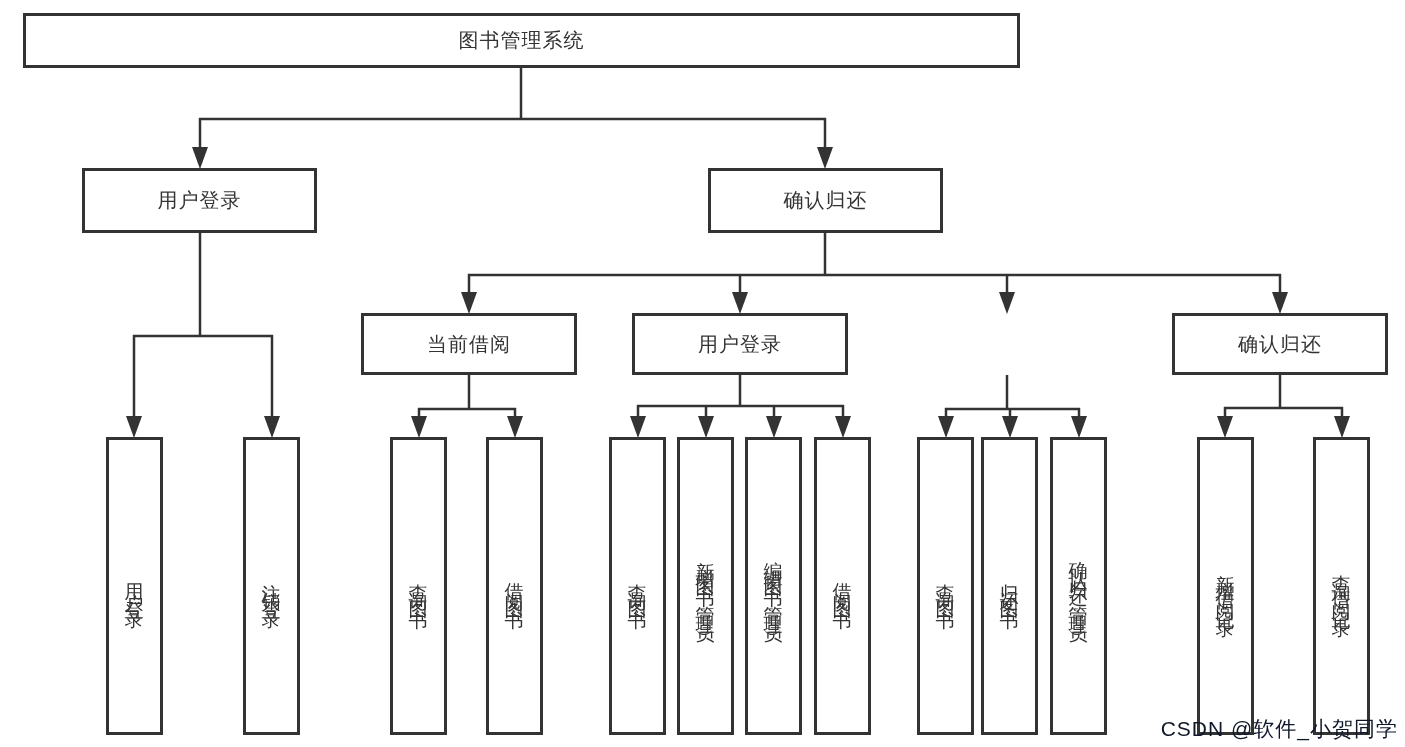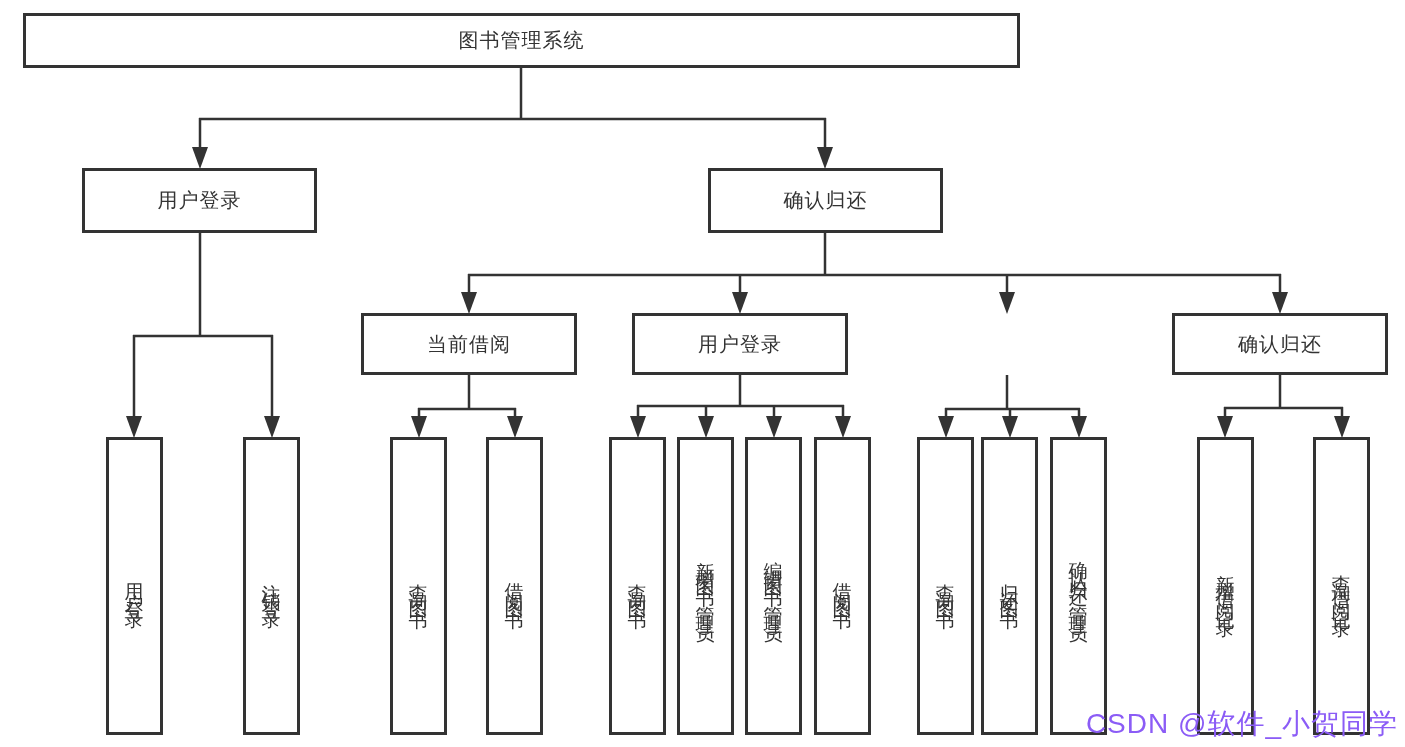--- a/index.html
+++ b/index.html
@@ -58,22 +58,22 @@
     font-size: 19px;
     writing-mode: vertical-rl;
     text-orientation: mixed;
     letter-spacing: 9px;
     line-height: 1;
   }
   .watermark {
     position: absolute;
     right: 7px;
     bottom: 4px;
-    font-size: 28px;
-    color: #8b5cf6;
+    font-size: 21px;
+    color: #0f172a;
     letter-spacing: 1px;
     z-index: 5;
     white-space: nowrap;
   }
 </style>
 </head>
 <body>
 
 <div class="stage">
 

